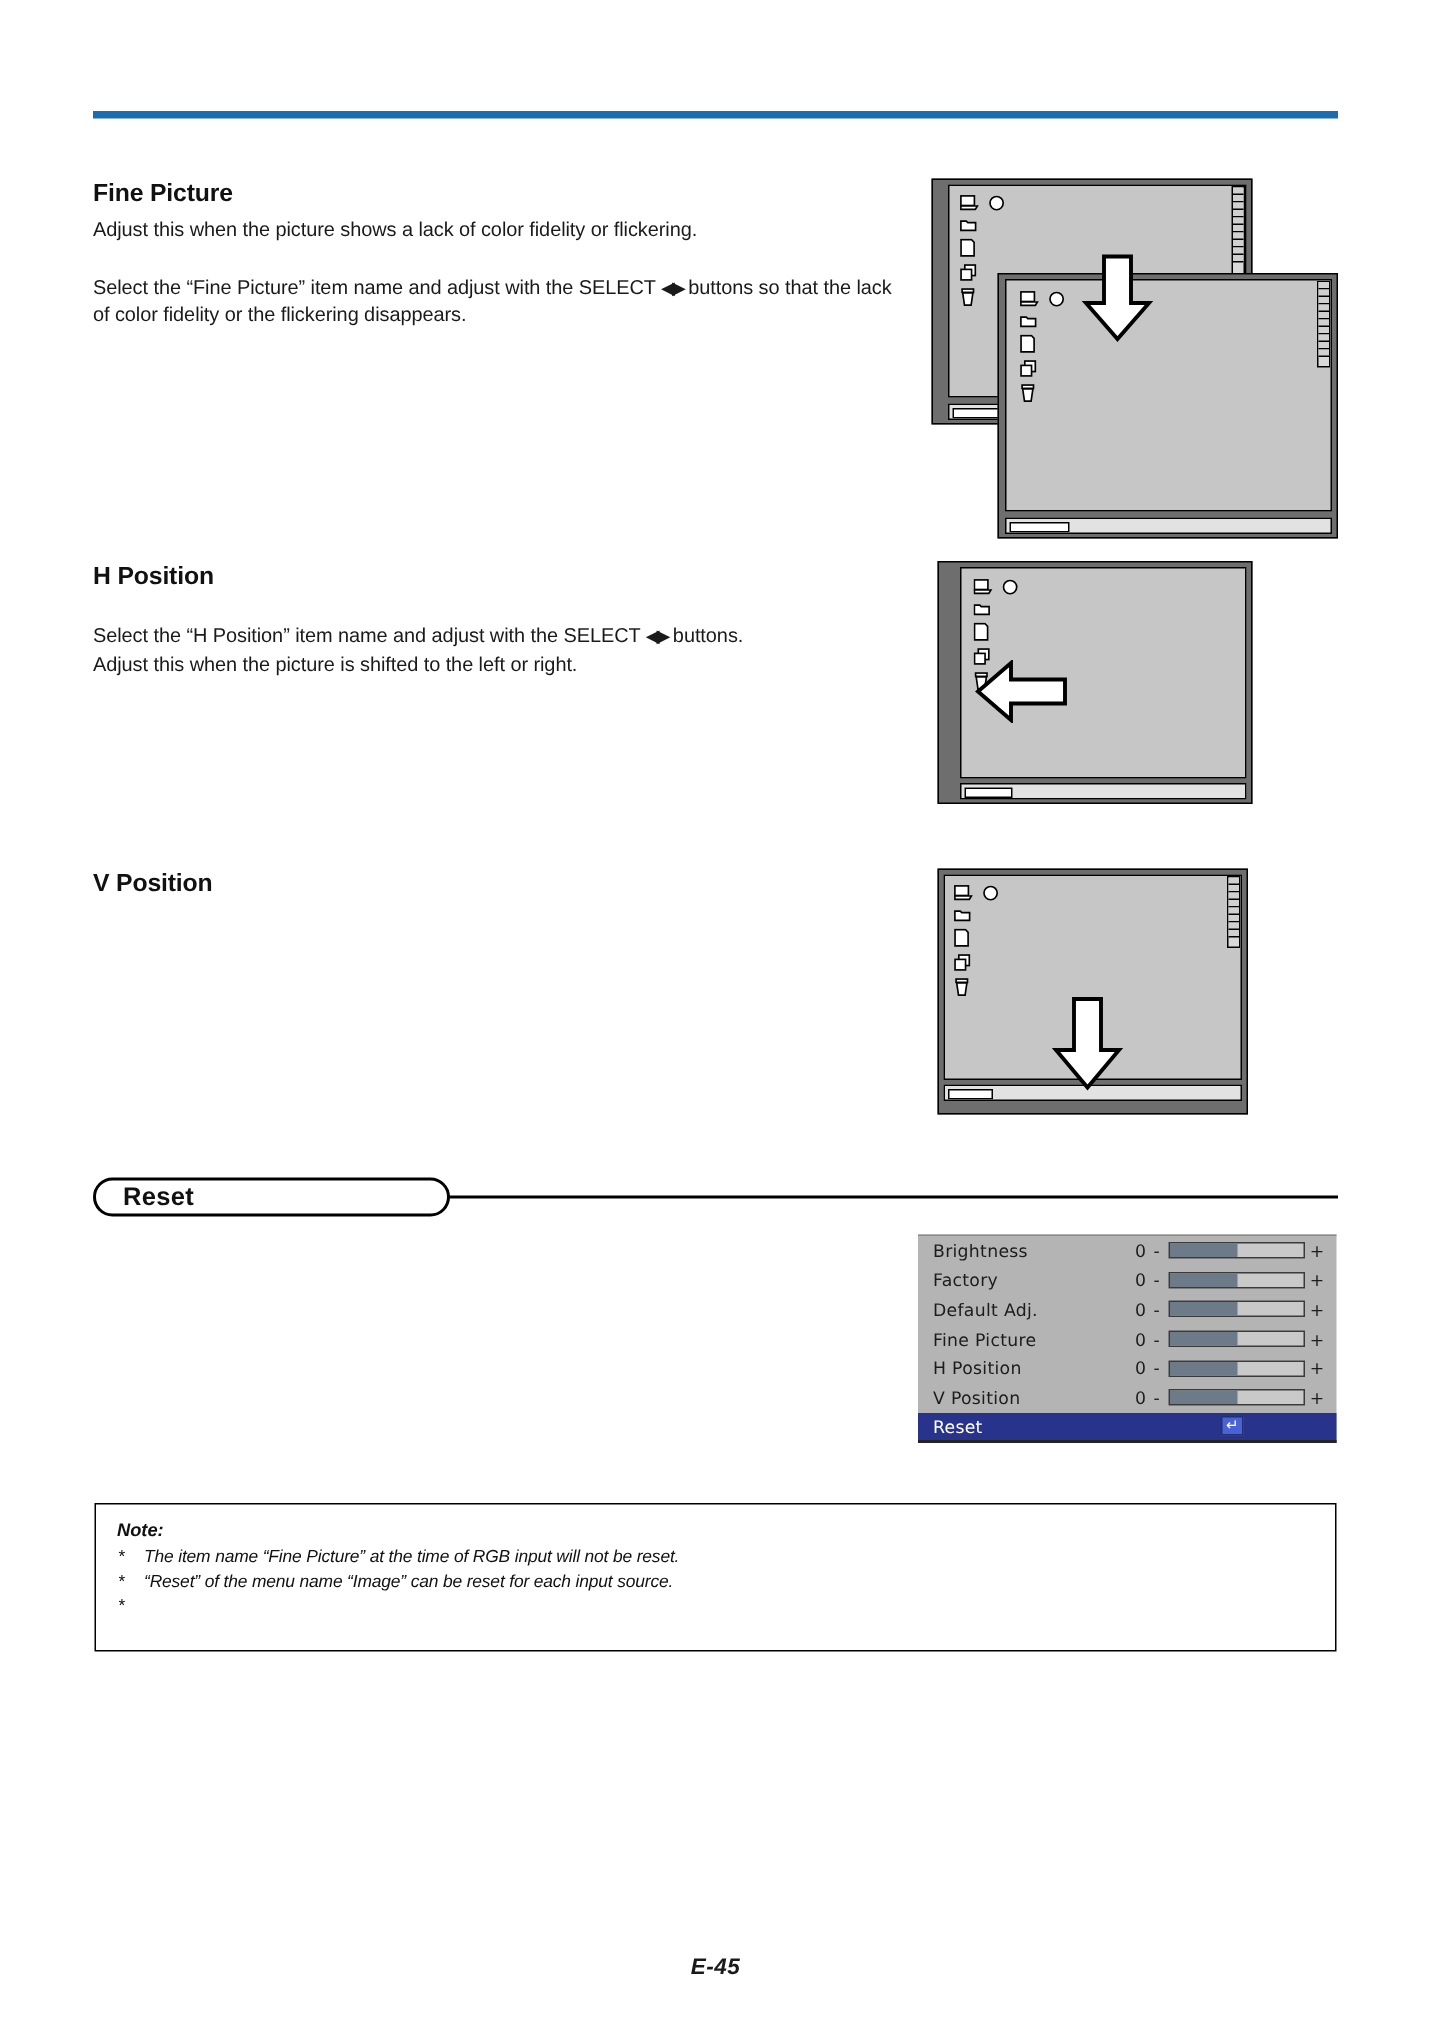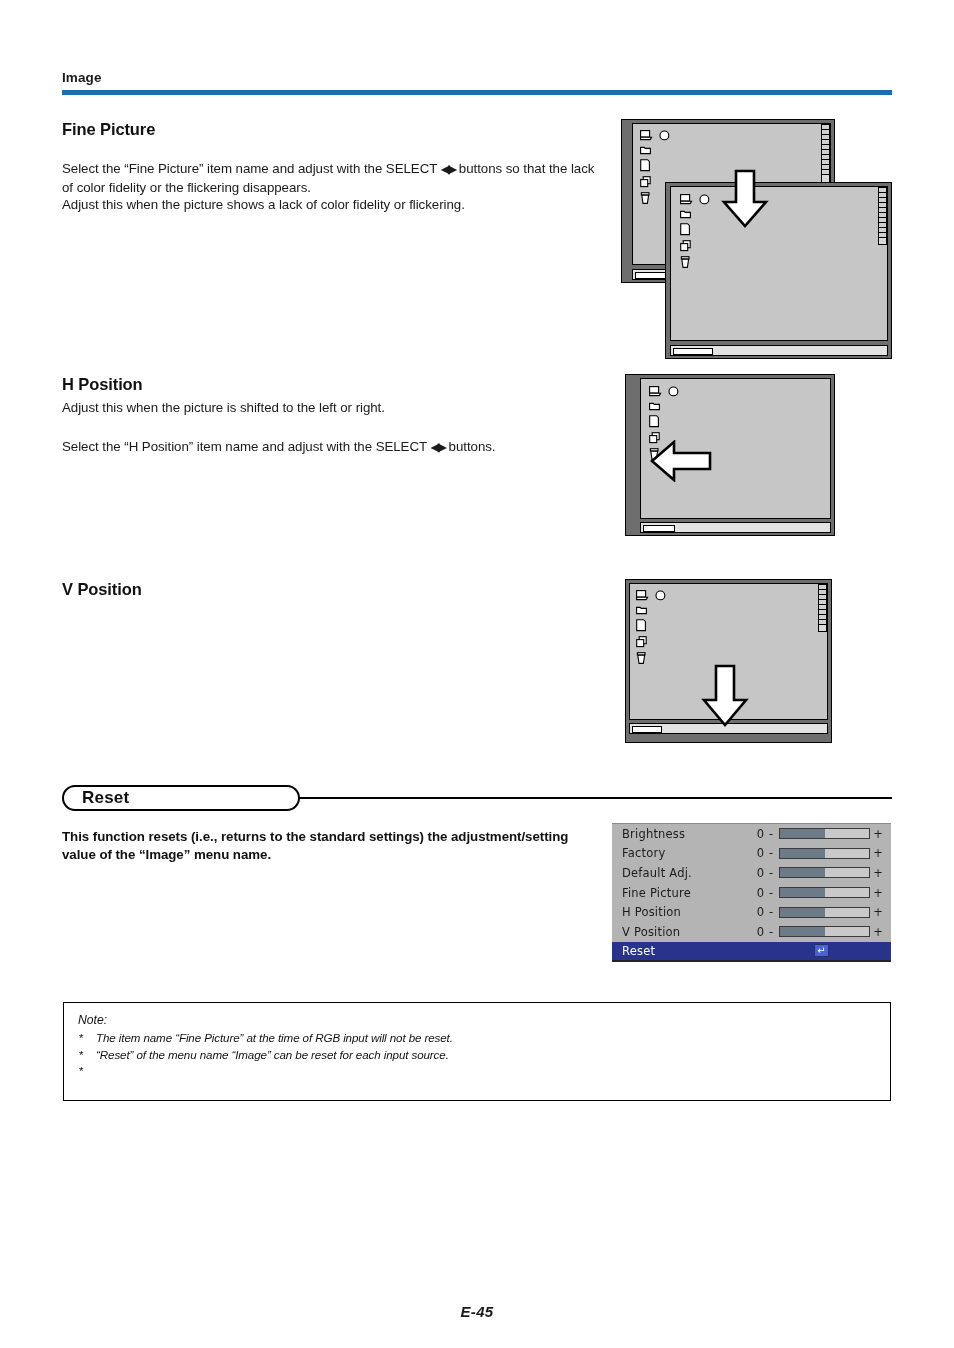--- a/index.html
+++ b/index.html
@@ -126,21 +126,21 @@
     left: 63px;
     top: 1002px;
     width: 828px;
     height: 99px;
     border: 1.4px solid #000;
     box-sizing: border-box;
     padding: 10px 12px 8px 14px;
   }
   .note-title {
     font-size: 12.2px;
-    font-weight: normal;
+    font-weight: bold;
     font-style: italic;
     margin: 0 0 3px 0;
     color: #111;
   }
   .note-list { margin: 0; padding: 0; list-style: none; }
   .note-item {
     font-size: 11.6px;
     font-style: italic;
     line-height: 15.5px;
     color: #111;
@@ -292,48 +292,46 @@
     color: #ffffff;
     font-size: 10px;
     line-height: 1;
     margin-right: 56px;
   }
 </style>
 </head>
 <body>
 
 <div class="page-head">
-  <div class="page-head-label">Image</div>
   <div class="page-head-rule" style="background: rgb(27, 108, 176);"></div>
 </div>
 
 <div class="section" id="sec-fine">
   <h2 class="sec-title">Fine Picture</h2>
+  <p class="sec-para">Adjust this when the picture shows a lack of color fidelity or flickering.</p>
   <p class="sec-para spaced"><span>Select the “Fine Picture” item name and adjust with the SELECT </span><span class="sel-arrows">◀▶</span><span> buttons so that the lack of color fidelity or the flickering disappears.</span></p>
-  <p class="sec-para">Adjust this when the picture shows a lack of color fidelity or flickering.</p>
 </div>
 
 <div class="section" id="sec-h">
   <h2 class="sec-title">H Position</h2>
+  <p class="sec-para spaced"><span>Select the “H Position” item name and adjust with the SELECT </span><span class="sel-arrows">◀▶</span><span> buttons.</span></p>
   <p class="sec-para">Adjust this when the picture is shifted to the left or right.</p>
-  <p class="sec-para spaced"><span>Select the “H Position” item name and adjust with the SELECT </span><span class="sel-arrows">◀▶</span><span> buttons.</span></p>
 </div>
 
 <div class="section" id="sec-v">
   <h2 class="sec-title">V Position</h2>
 </div>
 
 <div class="reset-head-wrap">
   <div class="reset-head-line"></div>
   <div class="reset-pill"></div>
   <div class="reset-pill-label" style="z-index:3;">Reset</div>
 </div>
 
 <div id="sec-reset-body">
-  <p class="bold-para">This function resets (i.e., returns to the standard settings) the adjustment/setting value of the “Image” menu name.</p>
 </div>
 
 <div class="note-box">
   <div class="note-title">Note:</div>
   <ul class="note-list">
     <li class="note-item"><span class="note-bullet">*</span><span>The item name “Fine Picture” at the time of RGB input will not be reset.</span></li>
     <li class="note-item"><span class="note-bullet">*</span><span>“Reset” of the menu name “Image” can be reset for each input source.</span></li>
     <li class="note-item"><span class="note-bullet">*</span></li>
   </ul>
 </div>

